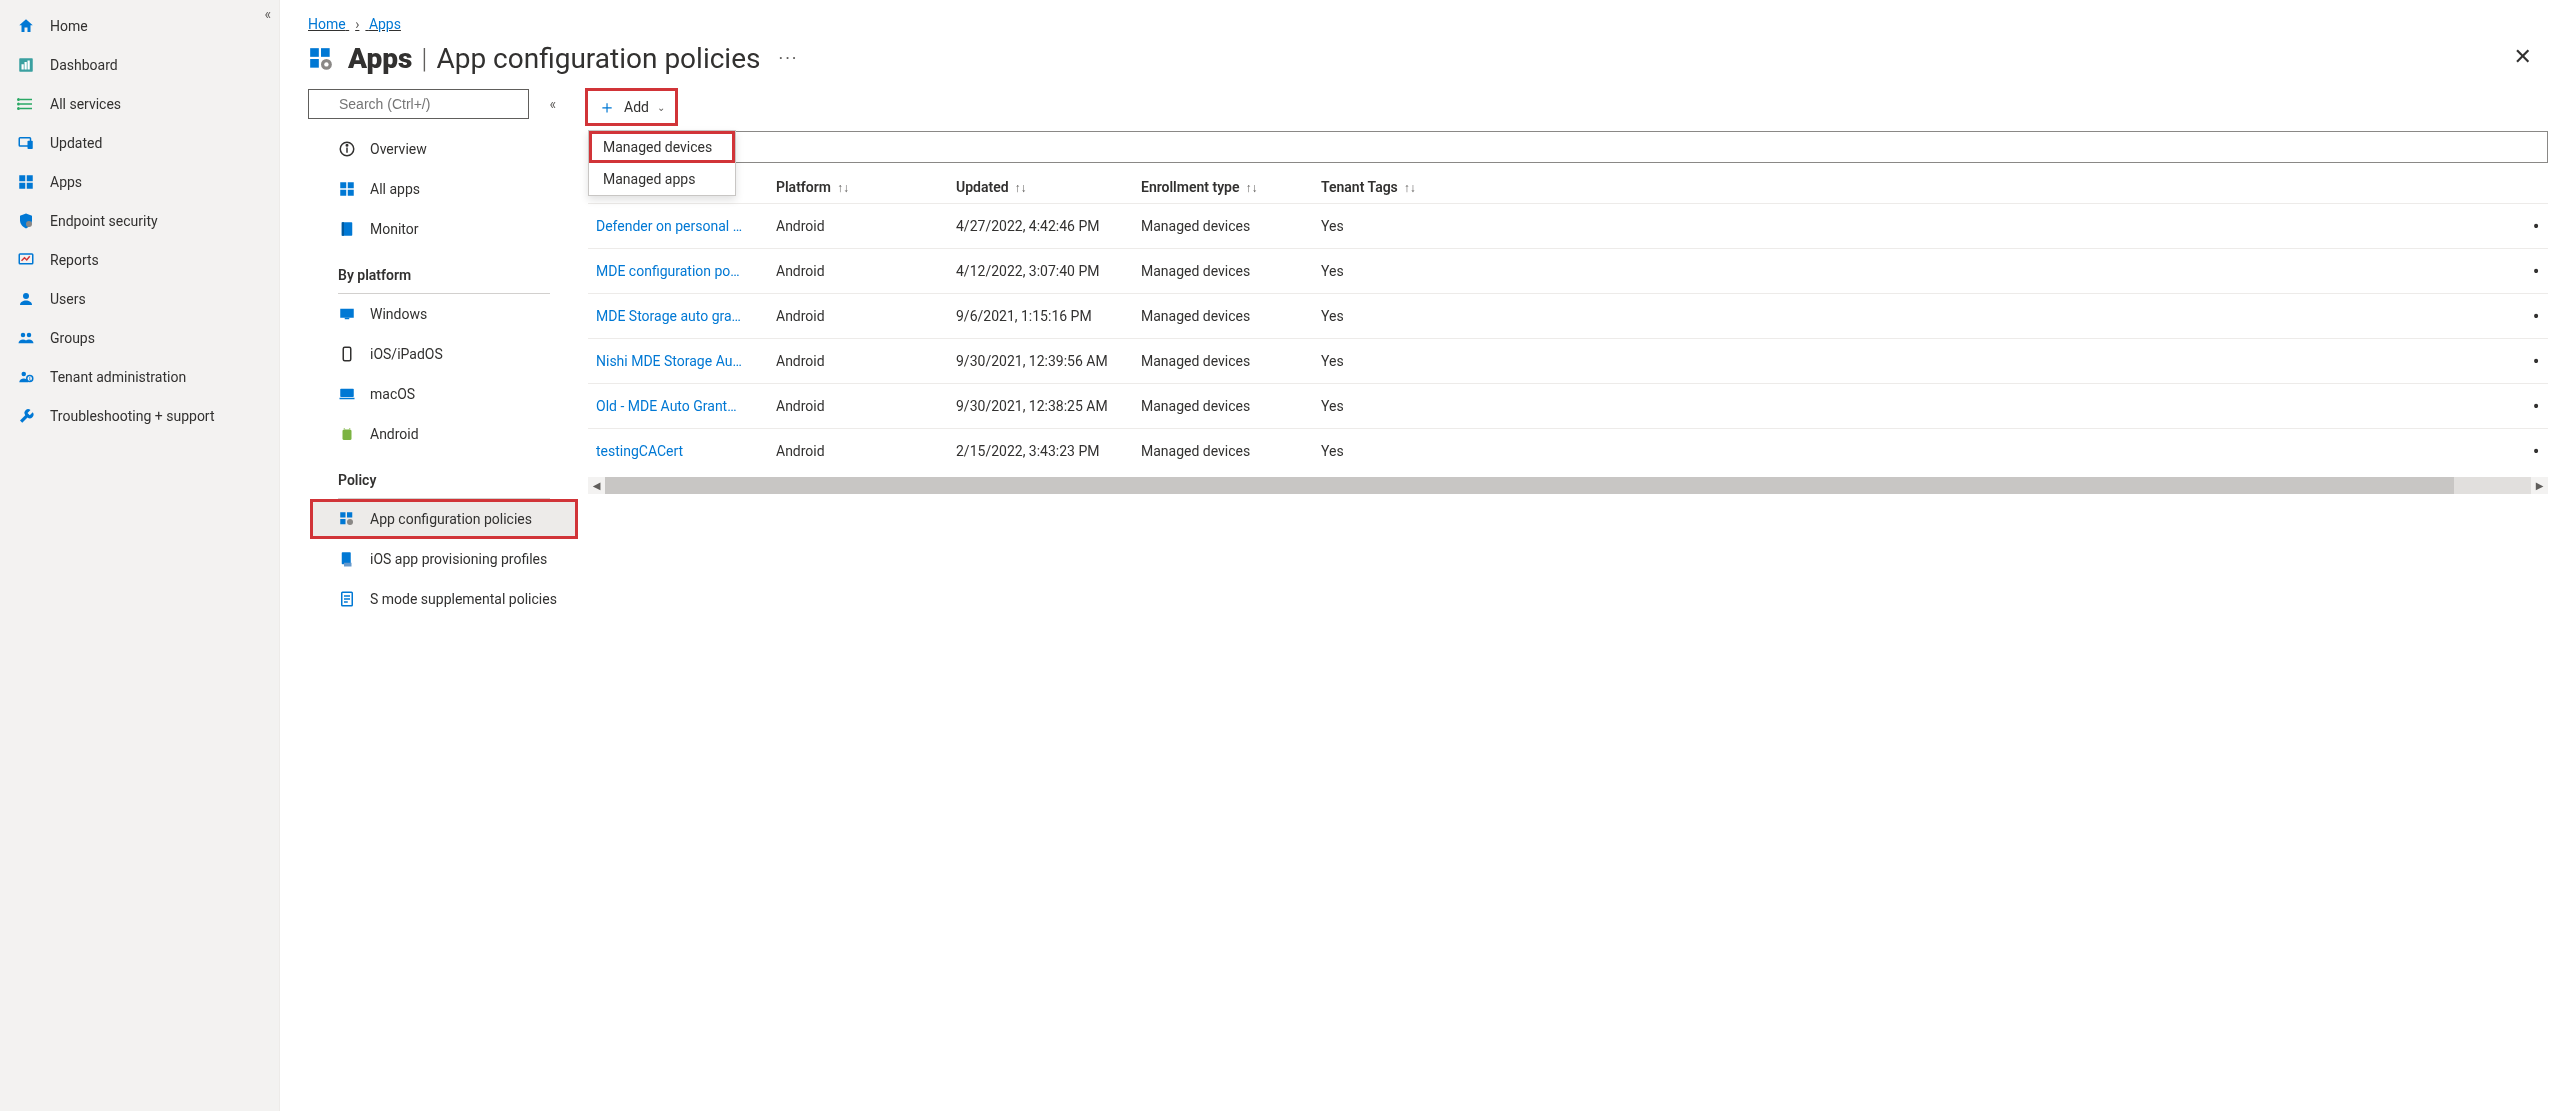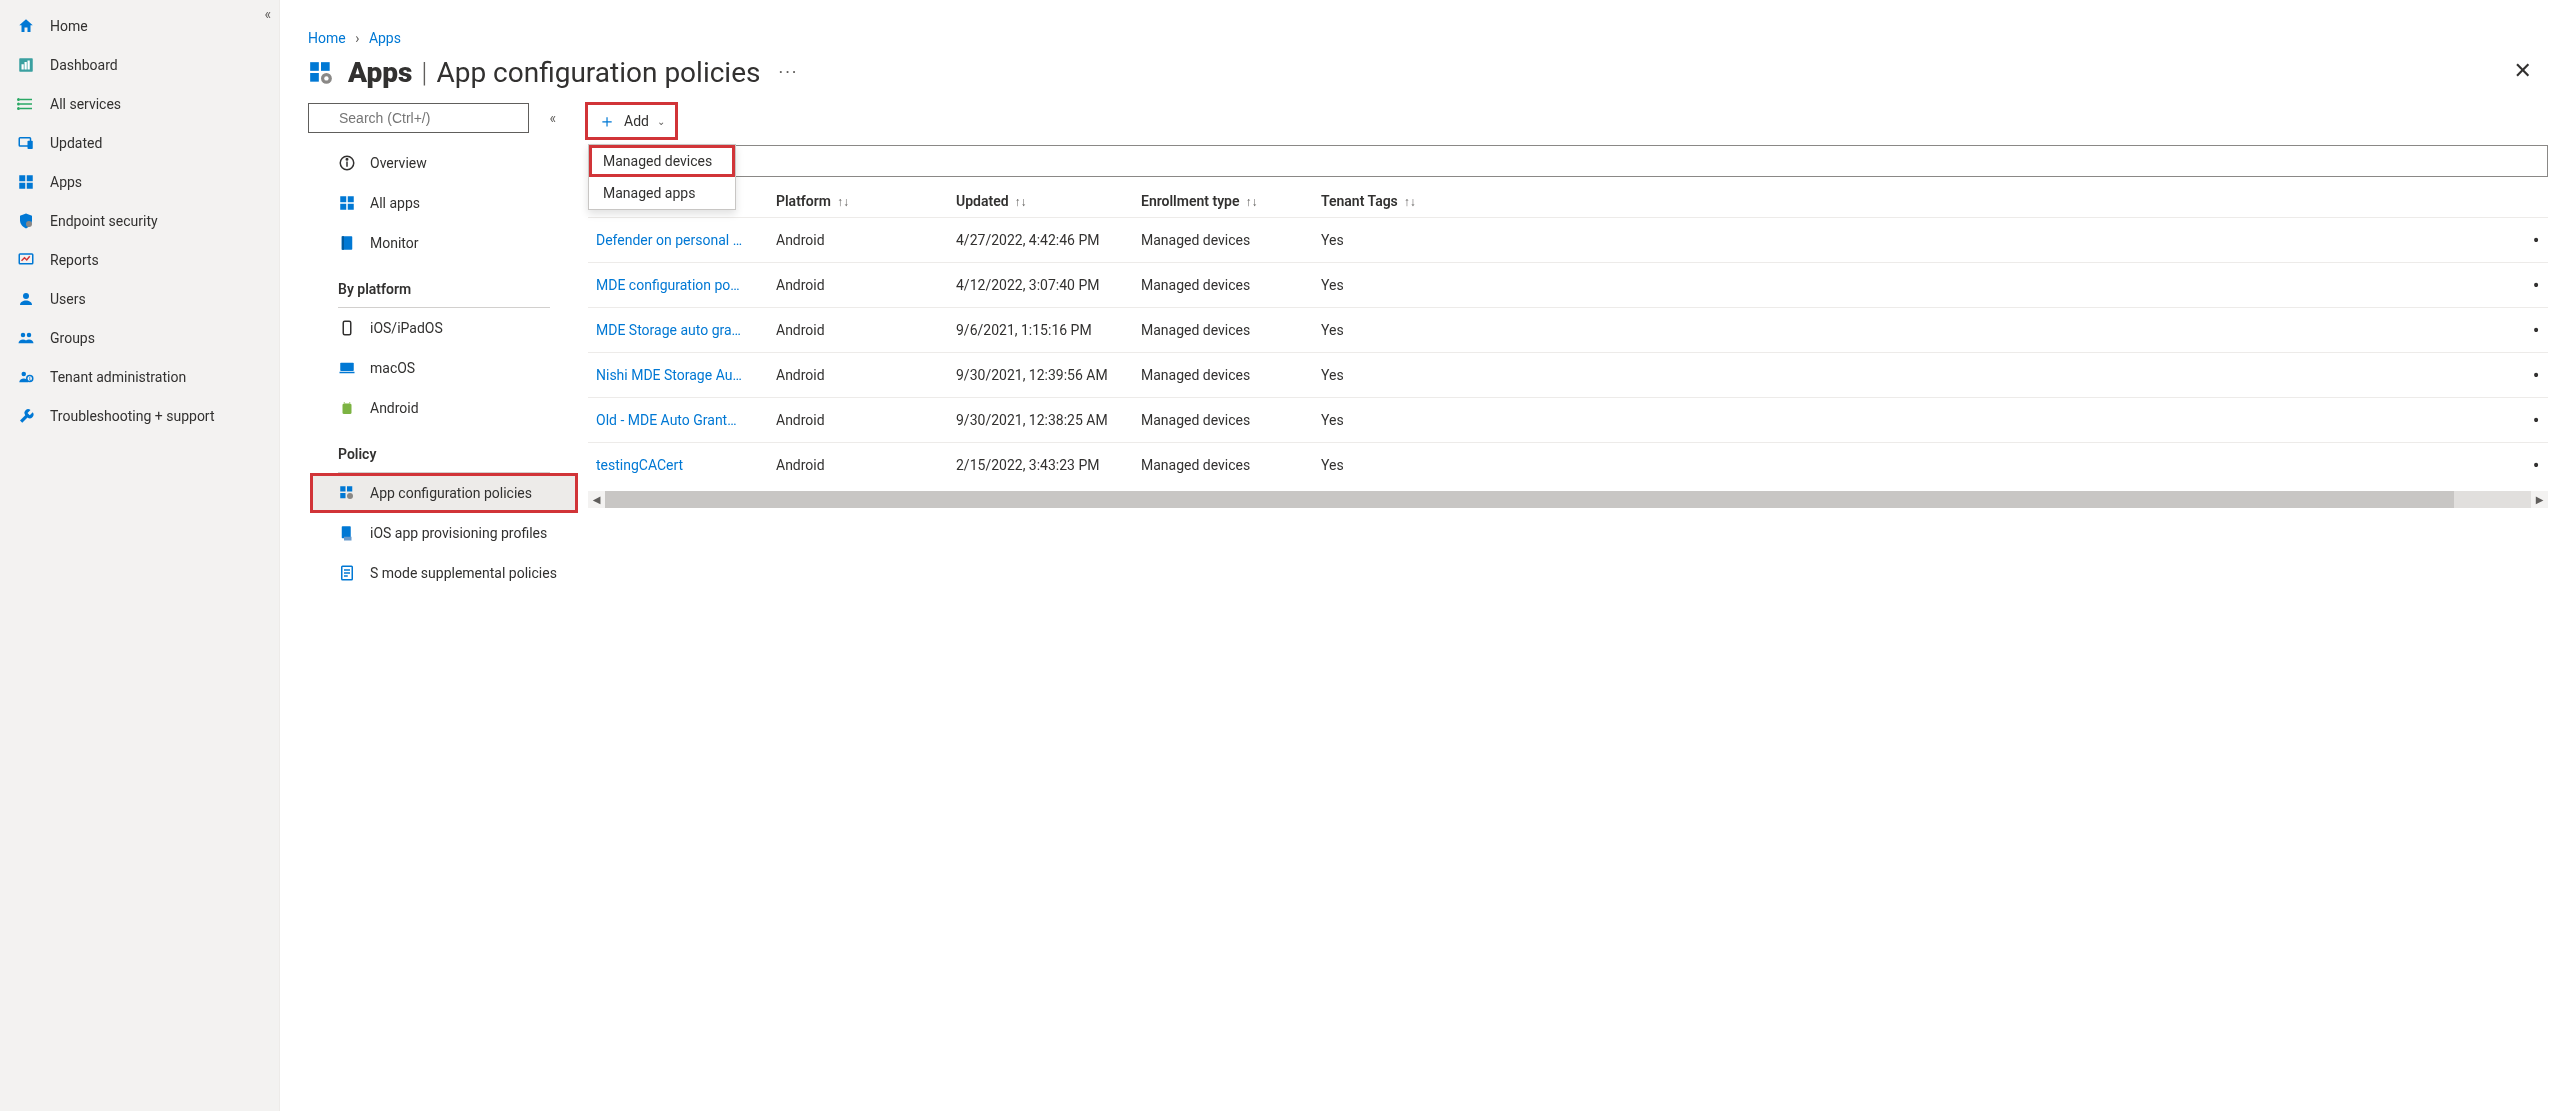--- a/index.html
+++ b/index.html
@@ -45,22 +45,23 @@
   .nav-icon svg { width: 18px; height: 18px; }
   
   .main {
     flex: 1;
     display: flex;
     flex-direction: column;
     height: 100vh;
     overflow: hidden;
   }
   .breadcrumb {
-    padding: 30px 28px 4px;
+    padding: 16px 28px 4px;
     font-size: 14px;
+    text-decoration: underline;
   }
   .breadcrumb a { color: #0078d4; text-decoration: none; cursor: pointer; }
   .breadcrumb .sep { margin: 0 6px; color: #605e5c; }
   .page-head {
     display: flex;
     align-items: center;
     padding: 6px 28px 14px;
     position: relative;
   }
   .page-head-title {
@@ -428,20 +429,29 @@
             <svg viewBox="0 0 24 24" fill="#0078d4">
                 <rect x="5" y="3" width="14" height="18" rx="1"></rect>
                 <rect x="5" y="3" width="3" height="18" fill="#005a9e"></rect>
               </svg>
           </span>
           <span>Monitor</span>
         </div>
 
         <div class="blade-heading">By platform</div>
         <hr class="blade-divider">
+        <div class="blade-item">
+          <span class="bi-icon">
+            <svg viewBox="0 0 24 24" fill="#0078d4">
+                <rect x="3" y="5" width="18" height="12"></rect>
+                <rect x="9" y="17" width="6" height="2"></rect>
+              </svg>
+          </span>
+          <span>Windows</span>
+        </div>
         <div class="blade-item">
           <span class="bi-icon">
             <svg viewBox="0 0 24 24" fill="none" stroke="#323130" stroke-width="2">
                 <rect x="7" y="3" width="10" height="18" rx="2"></rect>
               </svg>
           </span>
           <span>iOS/iPadOS</span>
         </div>
         <div class="blade-item">
           <span class="bi-icon">

